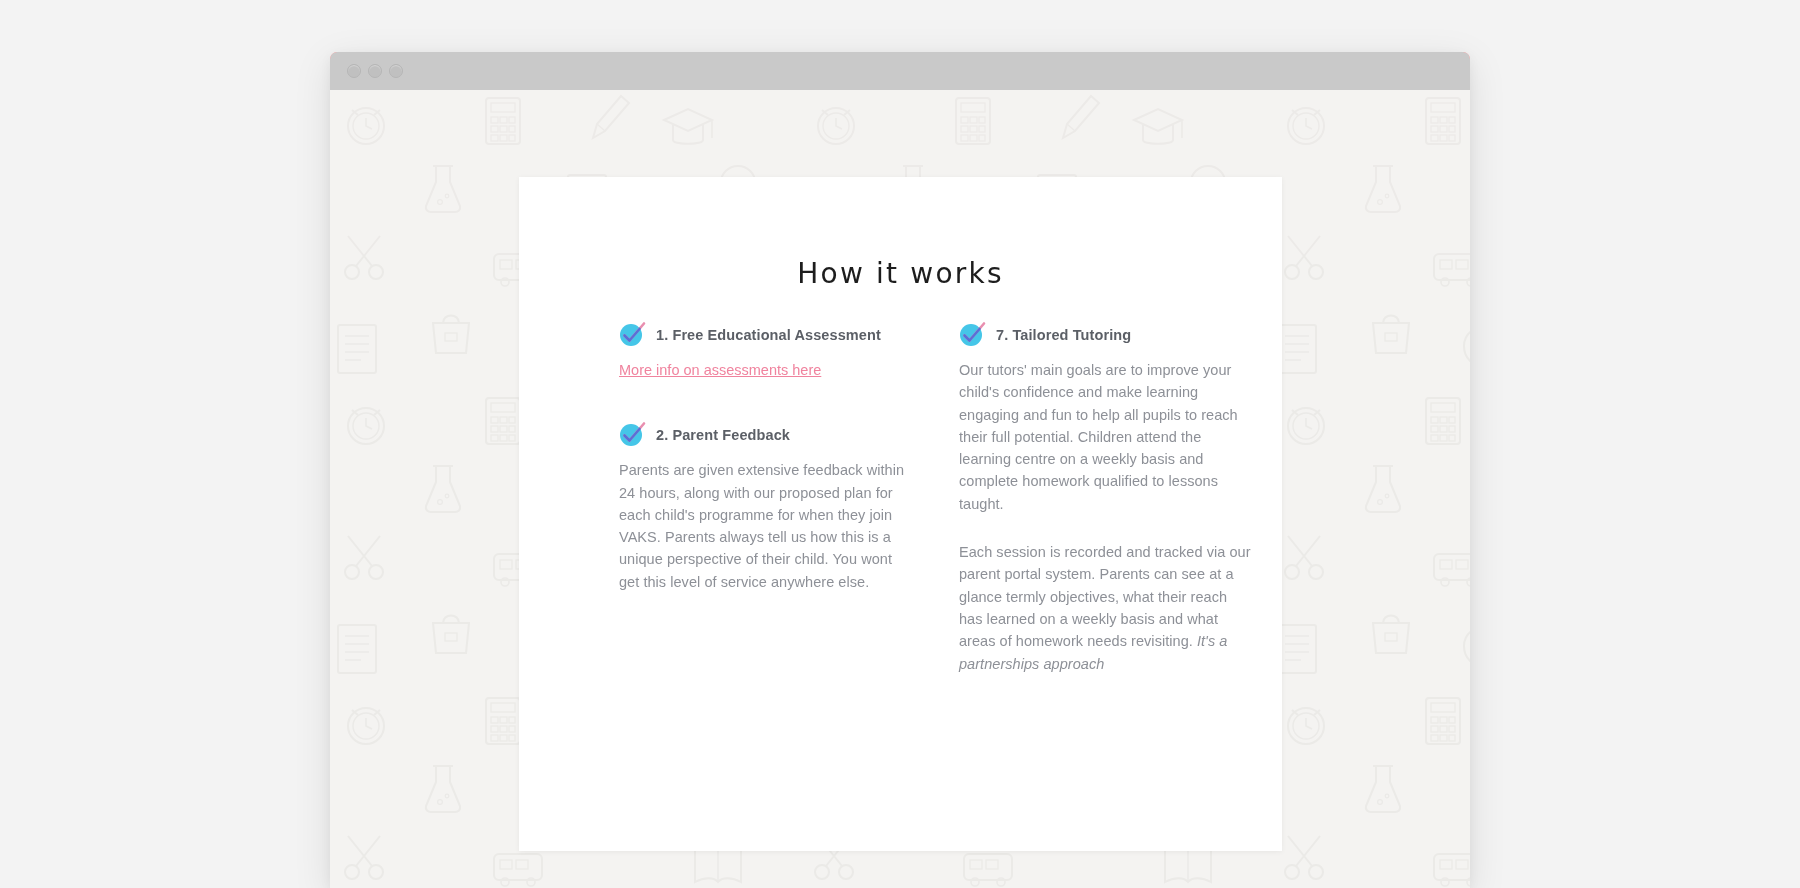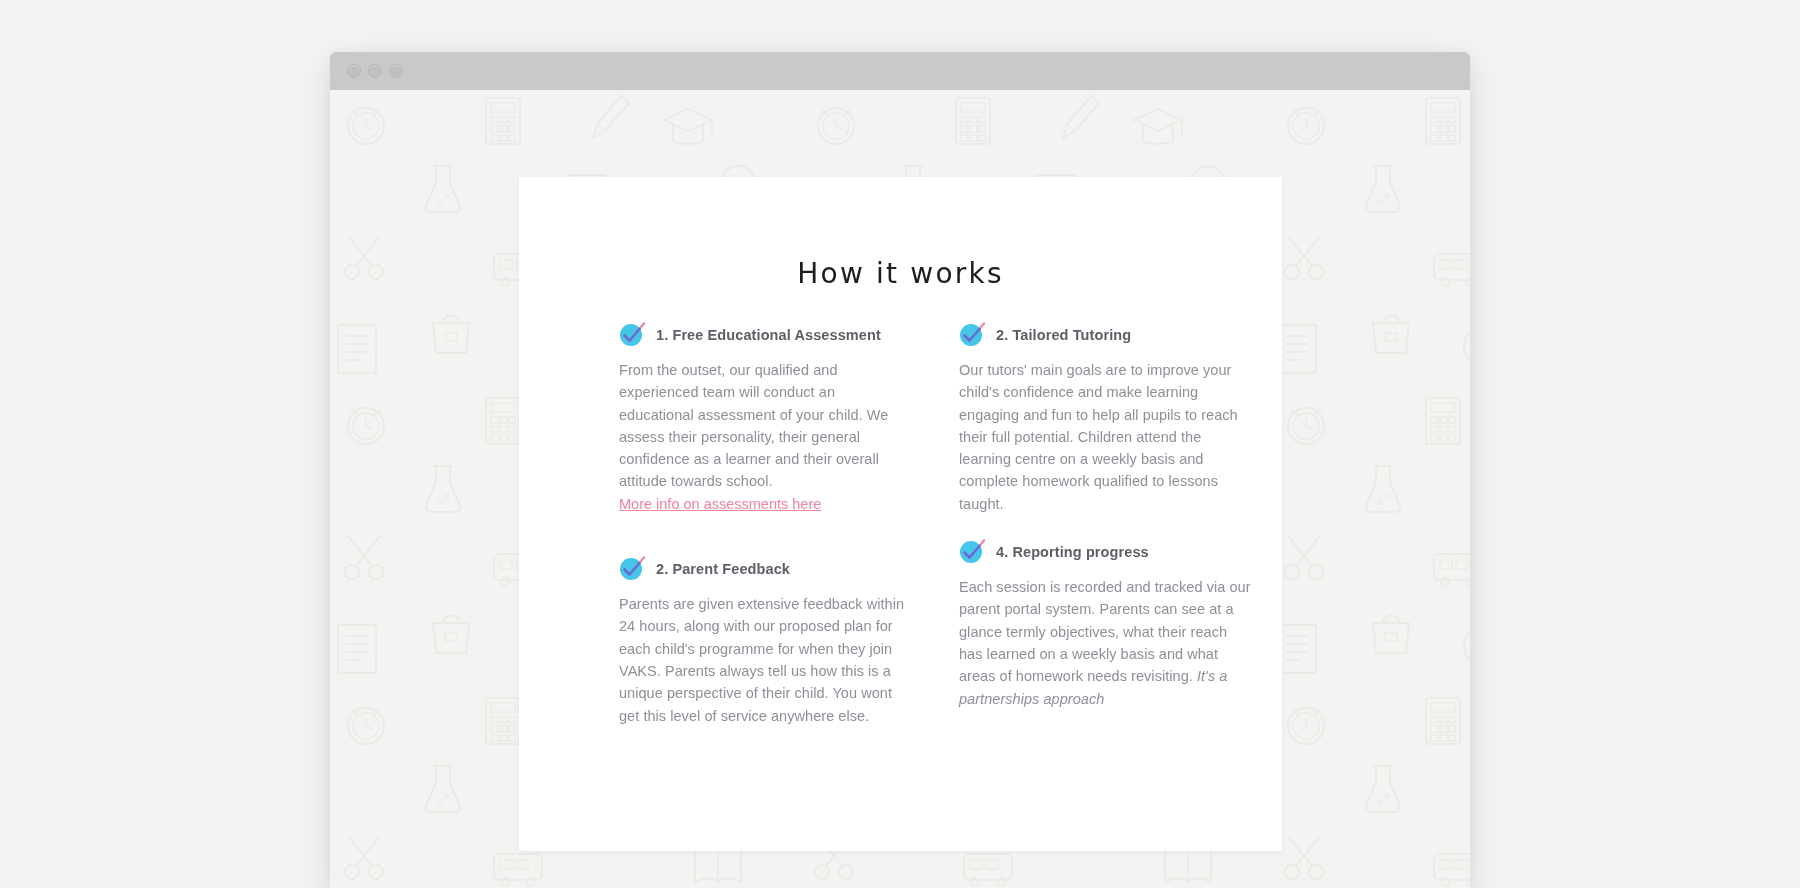--- a/index.html
+++ b/index.html
@@ -286,21 +286,20 @@
               <div class="step-head">
                 <span class="check-icon">
                   <svg viewBox="0 0 26 26" xmlns="http://www.w3.org/2000/svg">
                     <circle cx="12" cy="14" r="11" fill="#45c6e8"></circle>
                     <path d="M5.5 14.5 L10.5 19.5 L25 2.5" fill="none" stroke="#e98fb0" stroke-width="2.6" stroke-linecap="round" stroke-linejoin="round"></path>
                     <path d="M5.5 14.5 L10.5 19.5 L20.5 8" fill="none" stroke="#5b6fd6" stroke-width="2.6" stroke-linecap="round" stroke-linejoin="round"></path>
                   </svg>
                 </span>
                 <span class="step-title">1. Free Educational Assessment</span>
               </div>
-              <p class="step-body" style="margin-bottom:0">From the outset, our qualified and experienced team will conduct an educational assessment of your child. We assess their personality, their general confidence as a learner and their overall attitude towards school.</p>
               <div class="spacer-after-link">
                 <a class="step-link">More info on assessments here</a>
               </div>
             </div>
 
             <div class="step">
               <div class="step-head">
                 <span class="check-icon">
                   <svg viewBox="0 0 26 26" xmlns="http://www.w3.org/2000/svg">
                     <circle cx="12" cy="14" r="11" fill="#45c6e8"></circle>
@@ -319,36 +318,26 @@
 
             <div class="step">
               <div class="step-head">
                 <span class="check-icon">
                   <svg viewBox="0 0 26 26" xmlns="http://www.w3.org/2000/svg">
                     <circle cx="12" cy="14" r="11" fill="#45c6e8"></circle>
                     <path d="M5.5 14.5 L10.5 19.5 L25 2.5" fill="none" stroke="#e98fb0" stroke-width="2.6" stroke-linecap="round" stroke-linejoin="round"></path>
                     <path d="M5.5 14.5 L10.5 19.5 L20.5 8" fill="none" stroke="#5b6fd6" stroke-width="2.6" stroke-linecap="round" stroke-linejoin="round"></path>
                   </svg>
                 </span>
-                <span class="step-title">2. Tailored Tutoring</span>
+                <span class="step-title">7. Tailored Tutoring</span>
               </div>
               <p class="step-body">Our tutors' main goals are to improve your child's confidence and make learning engaging and fun to help all pupils to reach their full potential. Children attend the learning centre on a weekly basis and complete homework qualified to lessons taught.</p>
             </div>
 
             <div class="step">
-              <div class="step-head">
-                <span class="check-icon">
-                  <svg viewBox="0 0 26 26" xmlns="http://www.w3.org/2000/svg">
-                    <circle cx="12" cy="14" r="11" fill="#45c6e8"></circle>
-                    <path d="M5.5 14.5 L10.5 19.5 L25 2.5" fill="none" stroke="#e98fb0" stroke-width="2.6" stroke-linecap="round" stroke-linejoin="round"></path>
-                    <path d="M5.5 14.5 L10.5 19.5 L20.5 8" fill="none" stroke="#5b6fd6" stroke-width="2.6" stroke-linecap="round" stroke-linejoin="round"></path>
-                  </svg>
-                </span>
-                <span class="step-title">4. Reporting progress</span>
-              </div>
               <p class="step-body"><span>Each session is recorded and tracked via our parent portal system. Parents can see at a glance termly objectives, what their reach has learned on a weekly basis and what areas of homework needs revisiting. </span><span class="italic">It's a partnerships approach</span></p>
             </div>
 
           </div>
 
         </div>
       </div>
 
     </div>
   </div>

